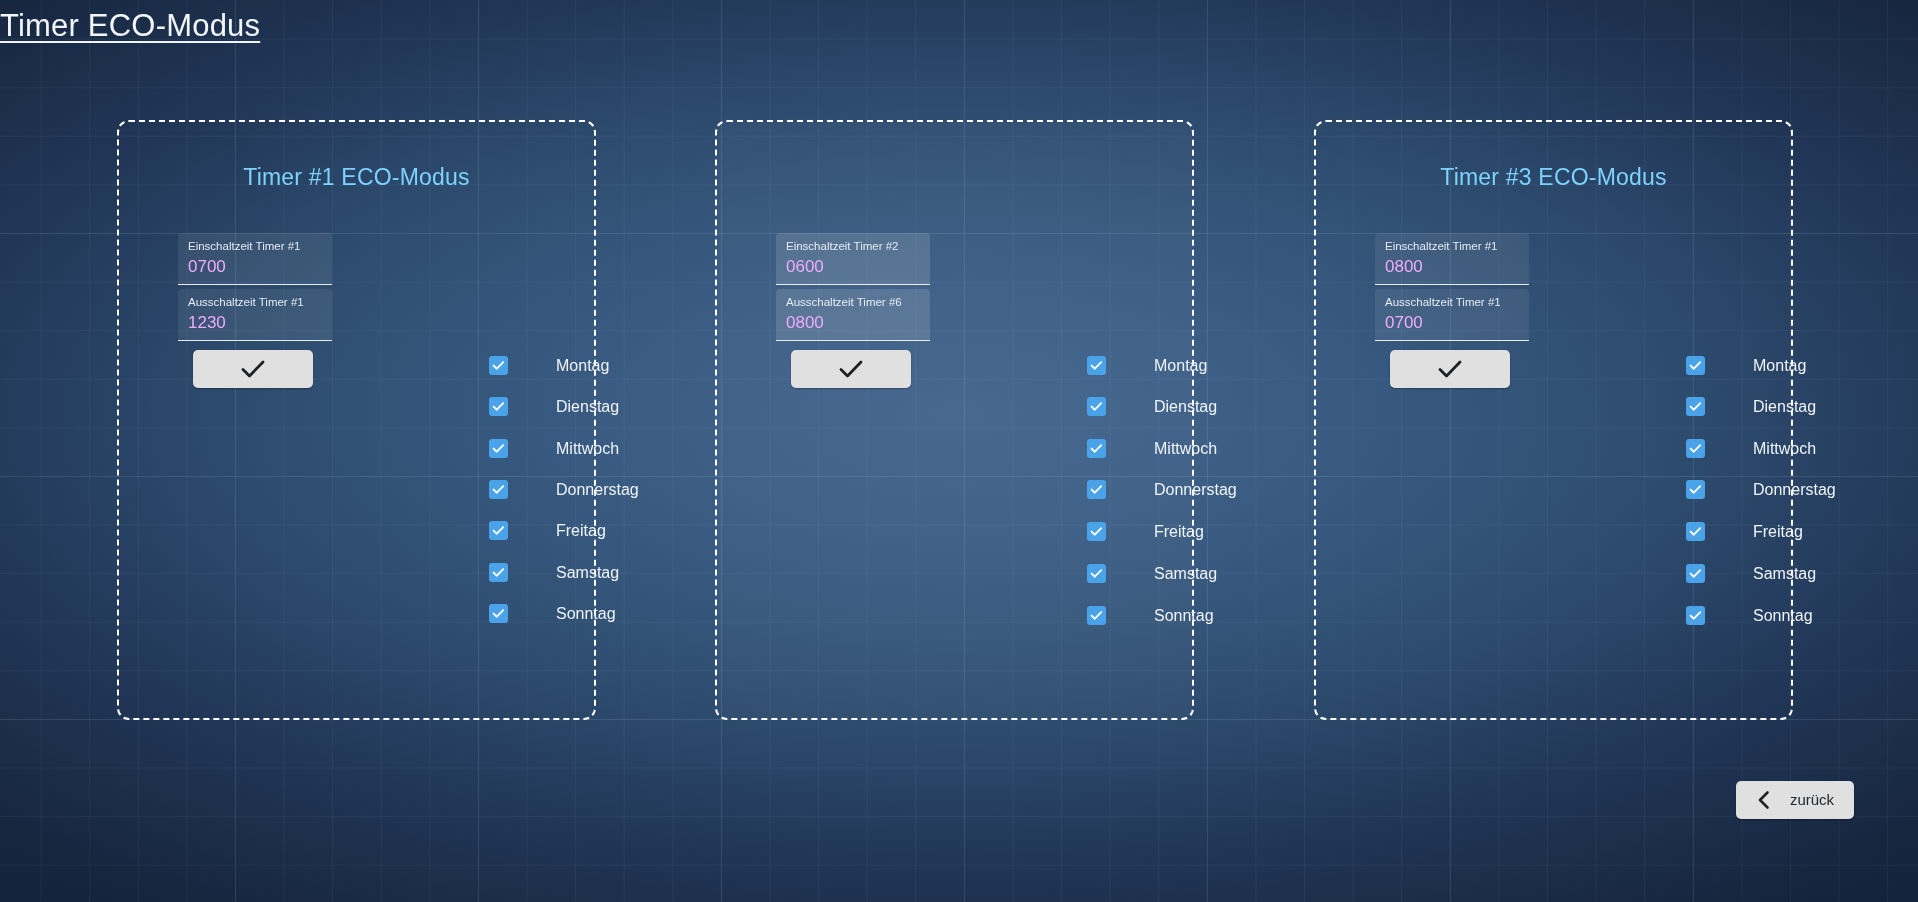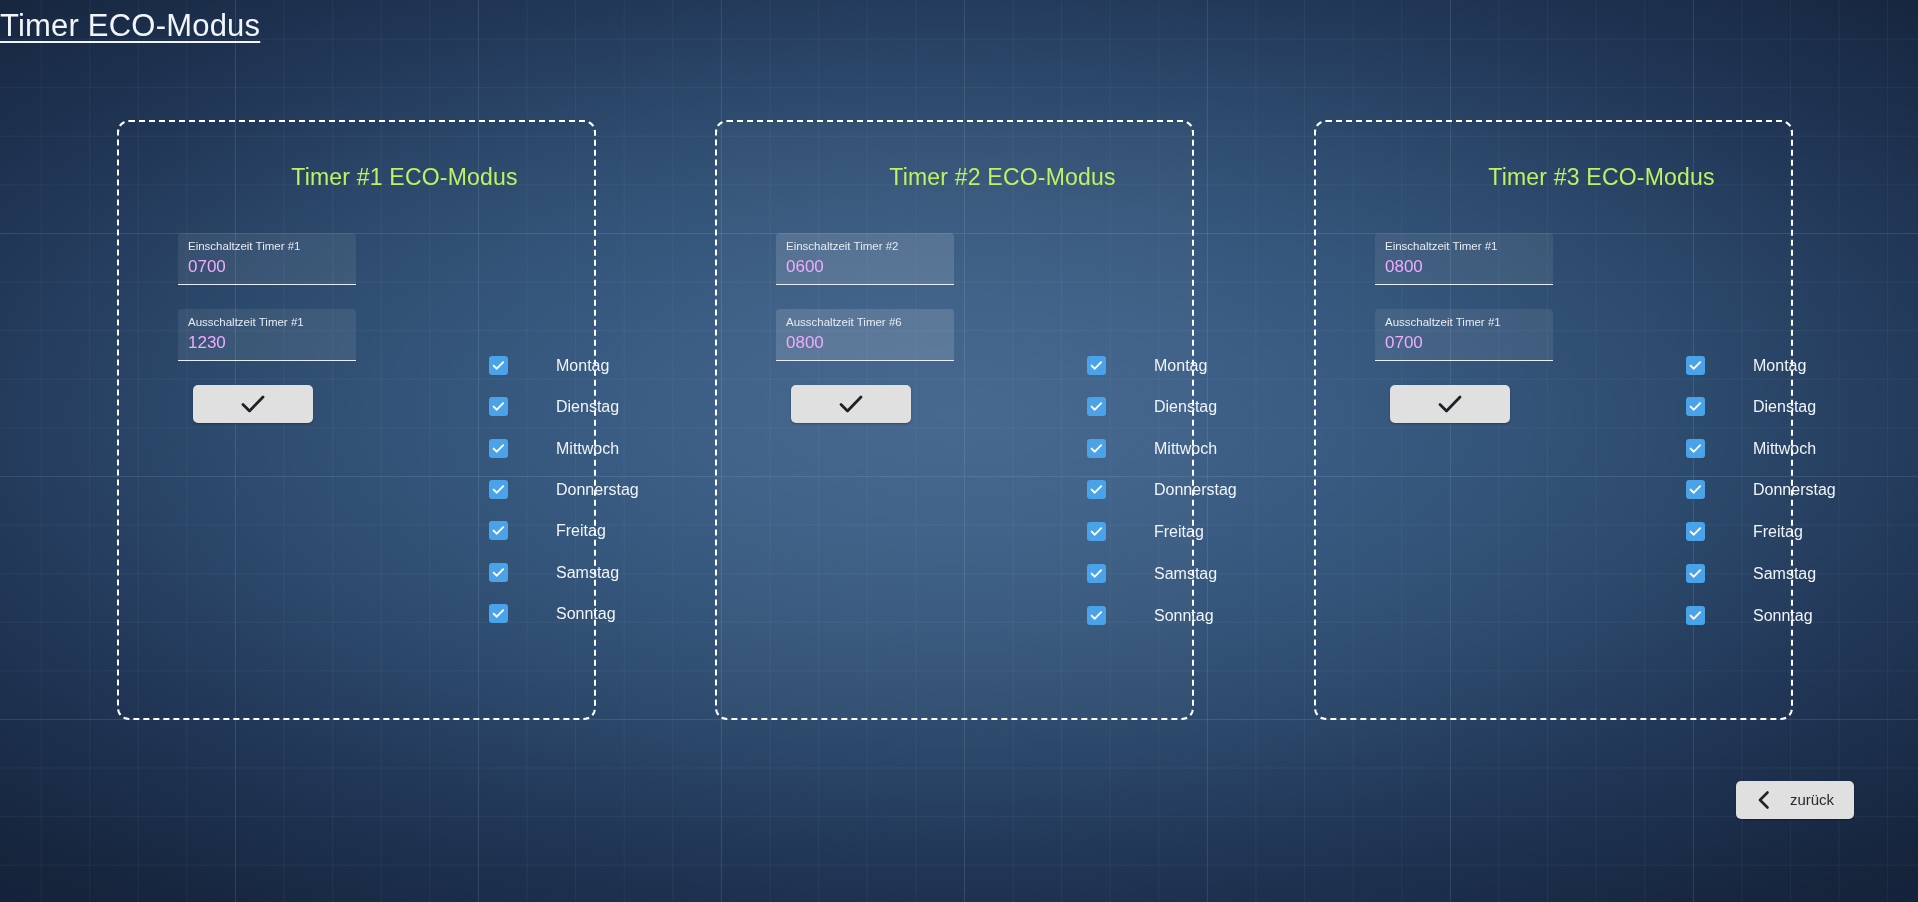--- a/index.html
+++ b/index.html
@@ -93,42 +93,41 @@
   }
 
   .panel-title {
     position: absolute;
     top: 42px;
     left: 0;
     width: 100%;
     text-align: center;
     font-size: 23px;
     font-weight: 400;
-    color: #bef264;
+    color: #7dd3fc;
     letter-spacing: 0.2px;
-    margin-left: 48px;
   }
 
   
   .panel-left {
     position: absolute;
     top: 111px;
     left: 59px;
     width: 150px;
   }
 
   .tf {
     position: relative;
-    width: 178px;
+    width: 154px;
     height: 52px;
     background: rgba(255,255,255,0.075);
     border-bottom: 1.5px solid #e8eef5;
     border-radius: 4px 4px 0 0;
     padding: 6px 10px 4px 10px;
-    margin-bottom: 24px;
+    margin-bottom: 4px;
   }
   .tf.lit {
     background: rgba(255,255,255,0.135);
   }
   .tf-label {
     font-size: 11.5px;
     color: #e6ecf3;
     line-height: 14px;
     white-space: nowrap;
   }
@@ -303,21 +302,20 @@
           <span class="cb">
             <svg width="13" height="11" viewBox="0 0 13 11" aria-hidden="true">
               <path d="M1.6 5.6 L4.8 8.7 L11.2 2.2" fill="none" stroke="#ffffff" stroke-width="1.9" stroke-linecap="round" stroke-linejoin="round"></path>
             </svg>
           </span>
           <span class="day-label">Sonntag</span>
         </div>
       </div>
 </div>
   <div id="panel-2" class="panel">
-  <div class="panel-title">Timer #2 ECO-Modus</div>
 
   <div class="panel-left">
 
     <div class="tf lit">
       <div class="tf-label">Einschaltzeit Timer #2</div>
       <div class="tf-value">0600</div>
     </div>
 
     <div class="tf lit">
       <div class="tf-label">Ausschaltzeit Timer #6</div>

